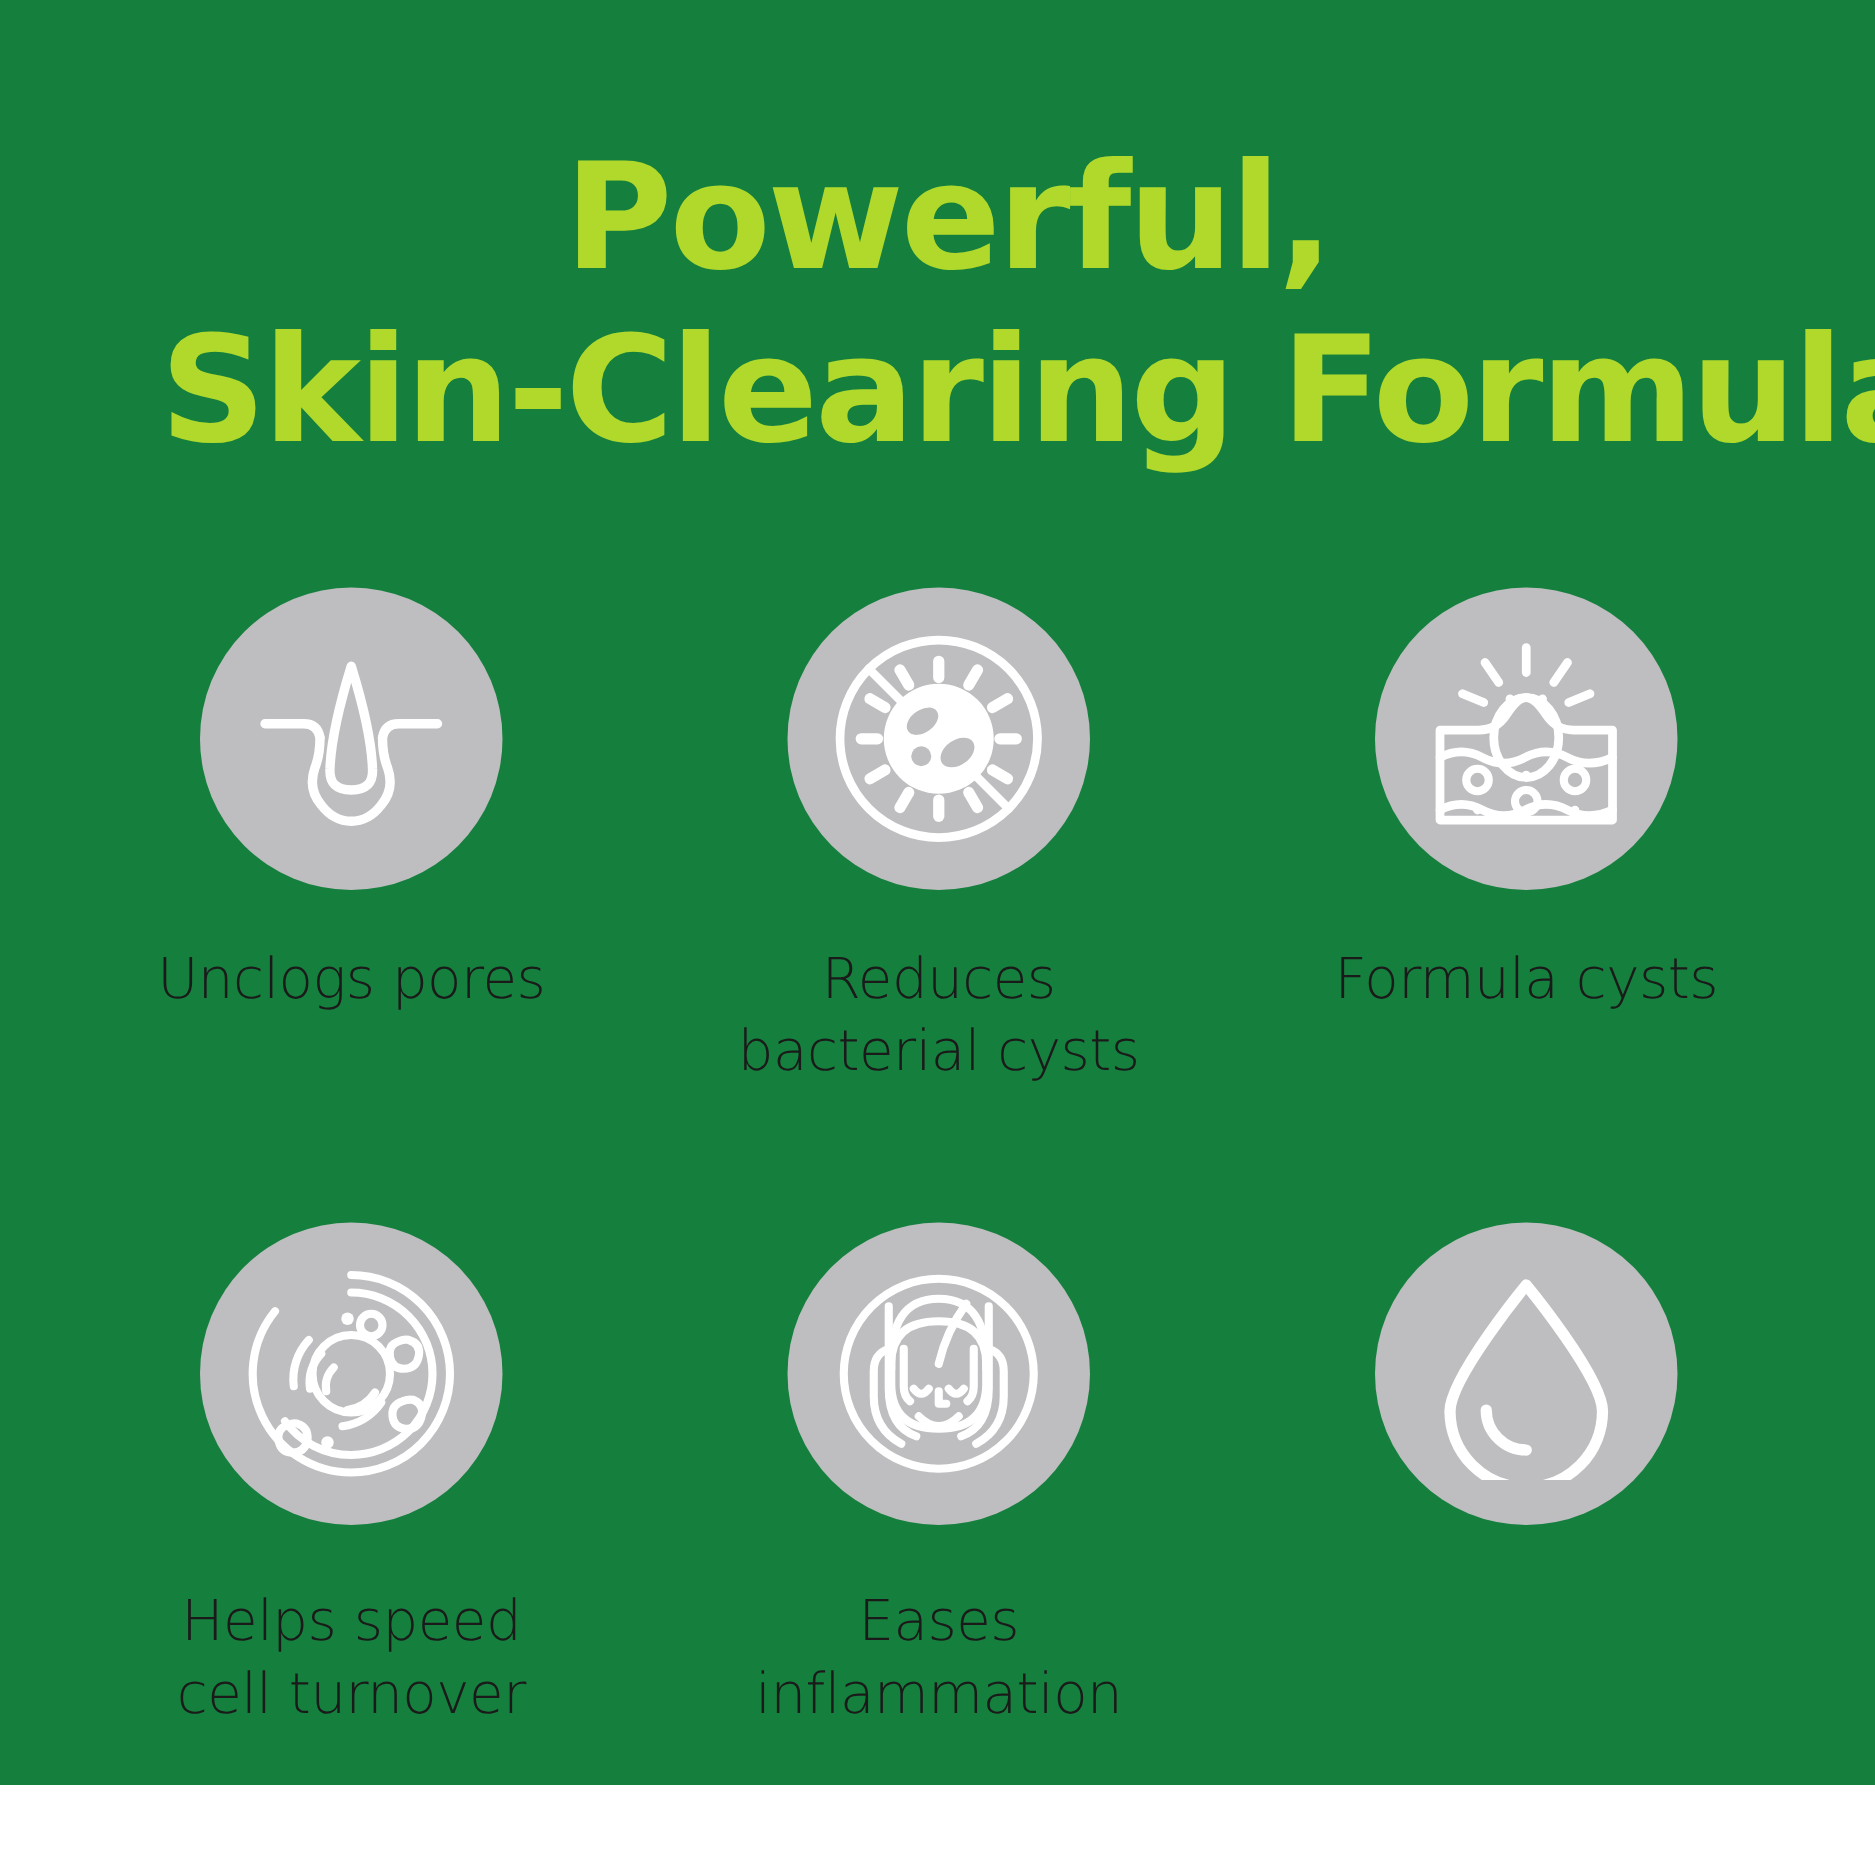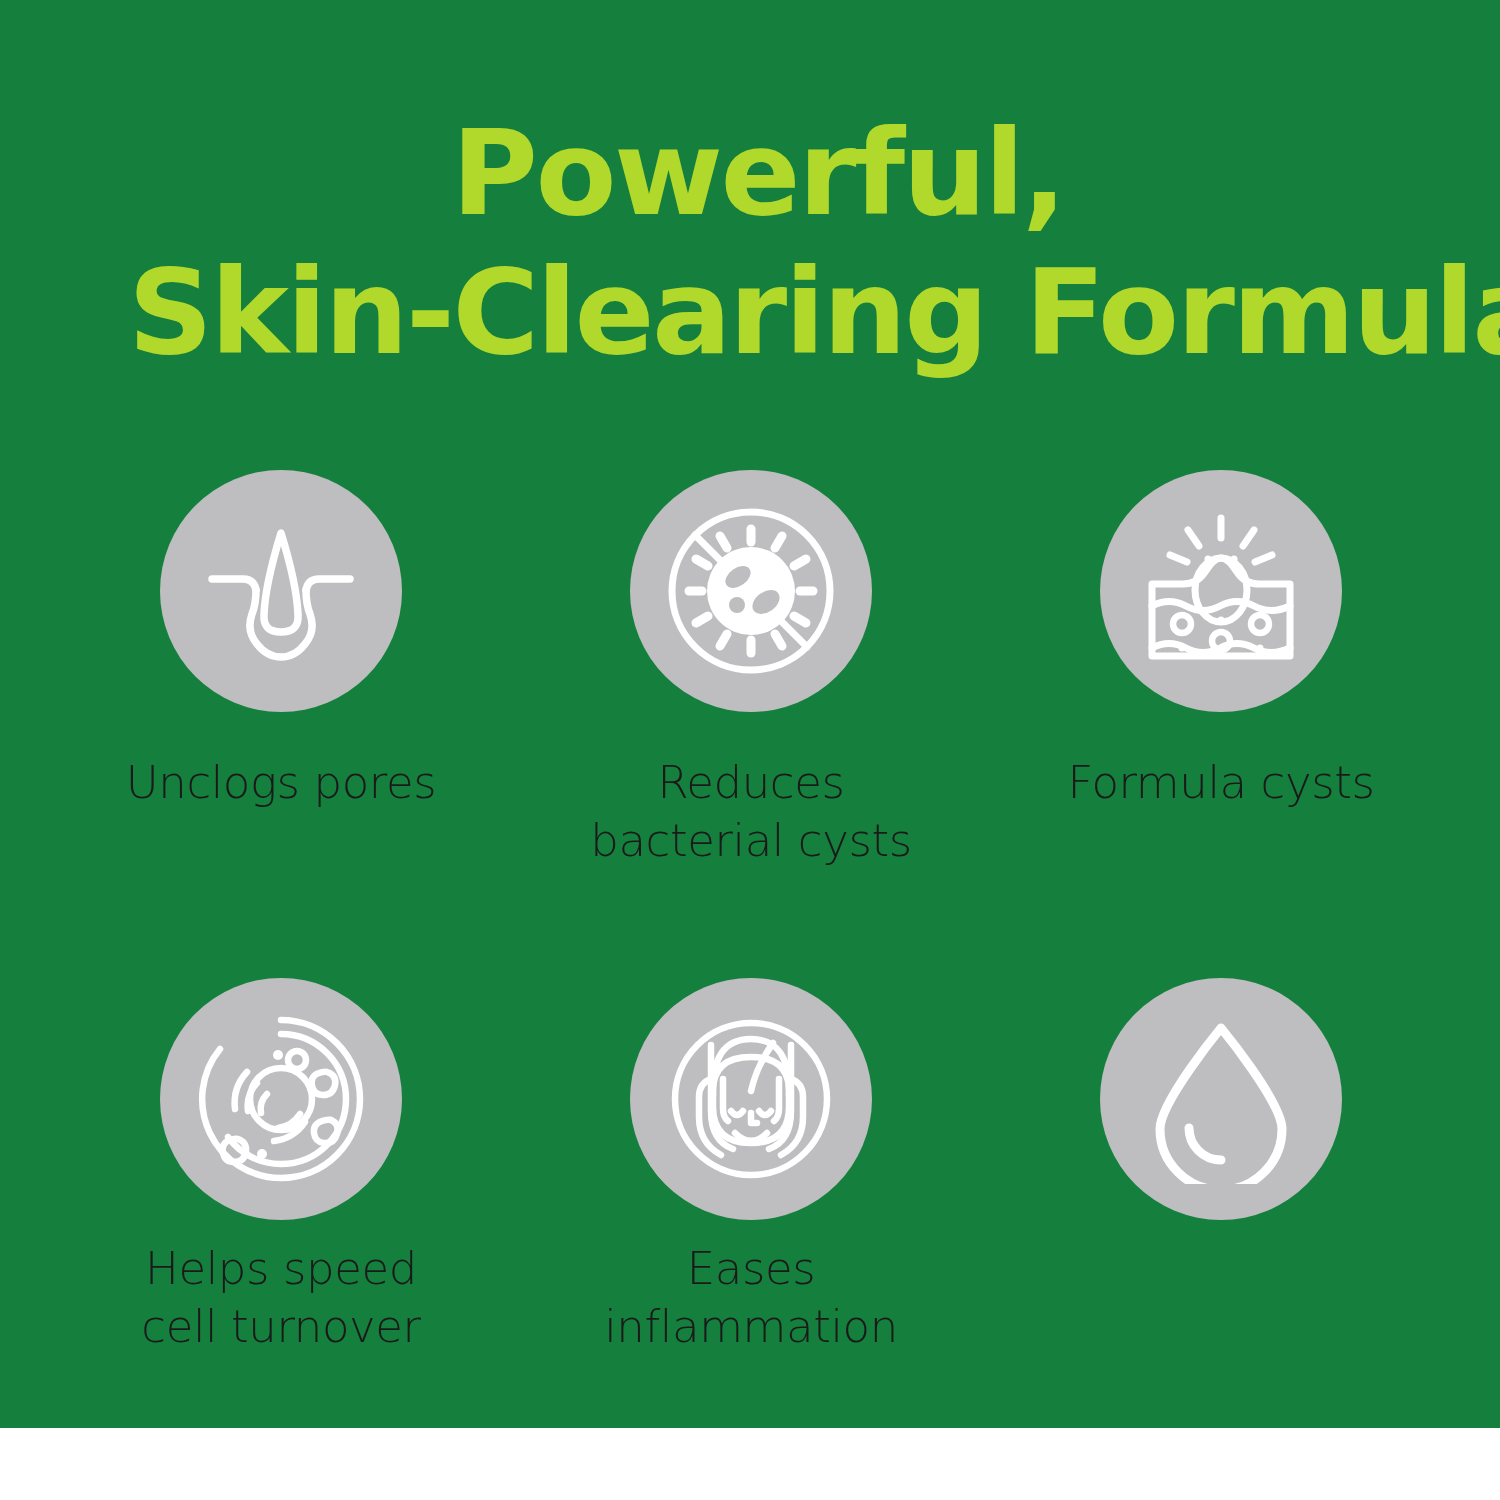--- a/index.html
+++ b/index.html
@@ -76,21 +76,21 @@
     font-weight:300;
     font-size:45px;
     line-height:1.28;
     letter-spacing:-0.4px;
     color:#1a1a1a;
     text-align:center;
     white-space:pre-line;
   }
 
   
-  .row2 .caption { margin-top:20px; }
+  .row2 .caption { margin-top:48px; }
 </style>
 </head>
 <body>
 
 <div class="page">
 
   <h1 class="headline">
     <span class="line1">Powerful,</span>
     <span class="line2">Skin-Clearing Formula</span>
   </h1>

